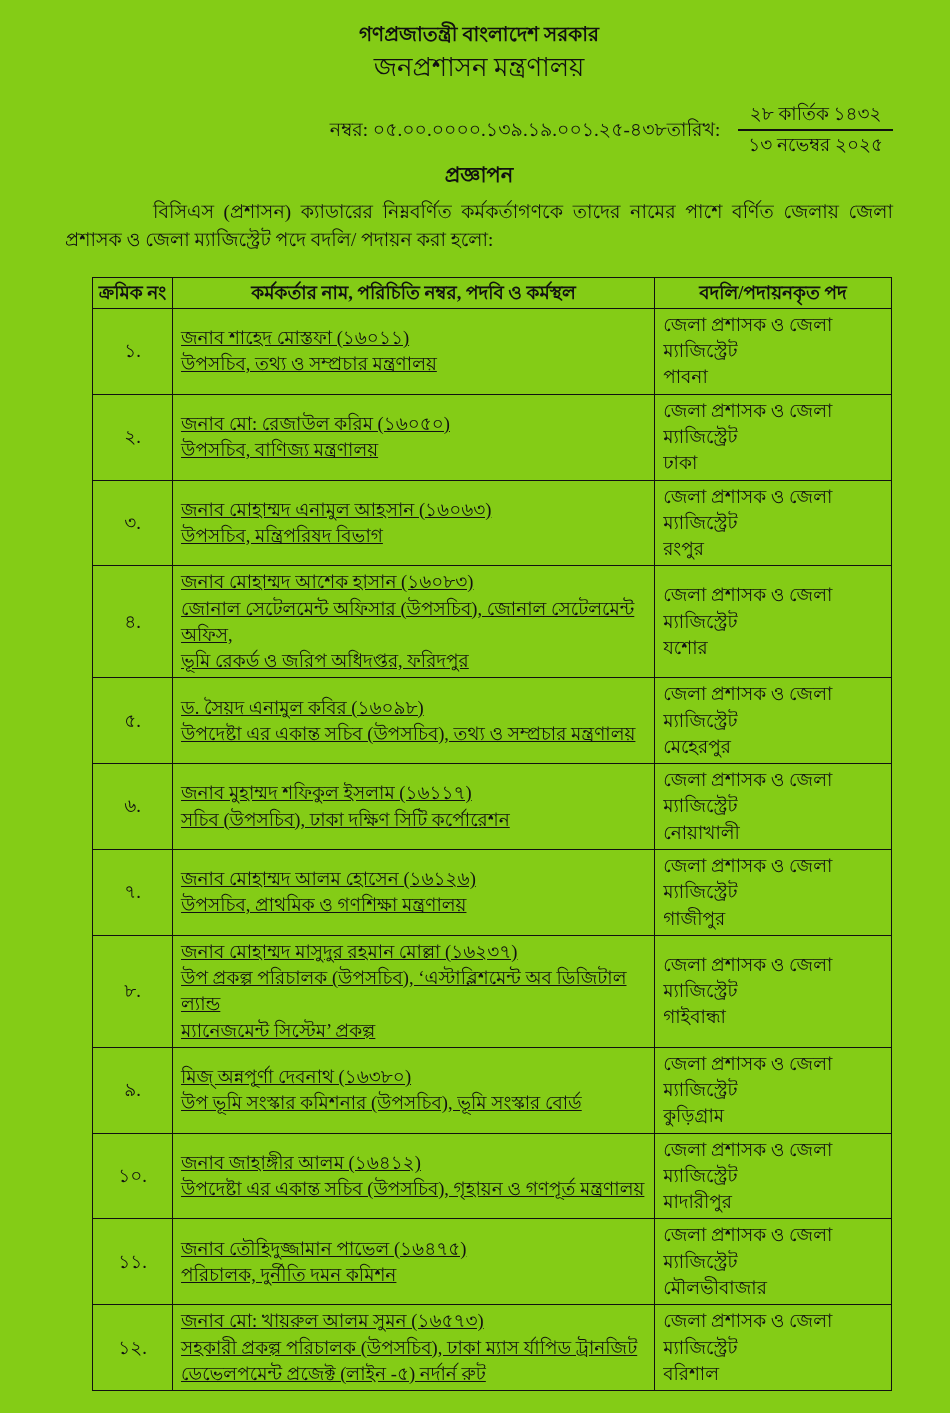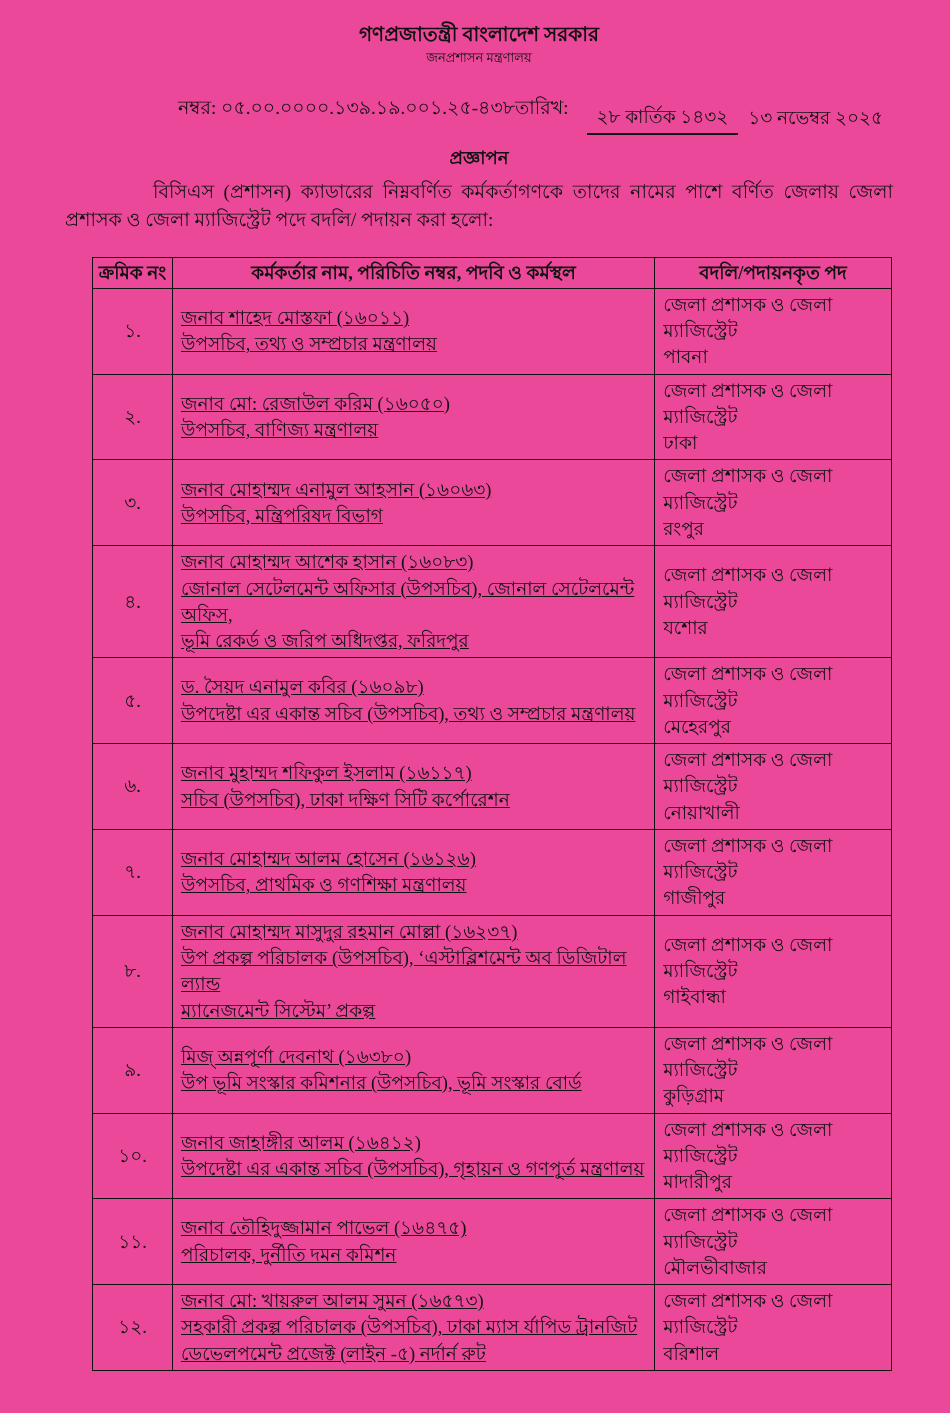--- a/index.html
+++ b/index.html
@@ -1,47 +1,47 @@
 <!DOCTYPE html>
 <html lang="bn"><head>
 <meta charset="utf-8">
 <style>
   html,body{margin:0;padding:0;background:#ffffff;}
   .page{
     position:relative;
     width:950px;height:1413px;
     box-sizing:border-box;
     padding:20px 57px 1px 65px;
-    background:#ec4899;
+    background:#84cc16;
     color:#111;
     font-family:"Liberation Serif","DejaVu Serif",serif;
     font-size:19px;
     line-height:1.5;
     overflow:hidden;
   }
   
   .doc-header{text-align:center;line-height:1.45;}
   .doc-header .gov{font-weight:bold;font-size:20px;}
-  .doc-header .min{font-size:13px;}
+  .doc-header .min{font-size:26px;}
   .doc-header .branch{font-size:19.5px;}
   .doc-header .site{font-weight:bold;font-size:21px;letter-spacing:.5px;}
   
   .memo-line{
     display:flex;justify-content:flex-end;align-items:center;
     margin-top:14px;
   }
   .memo-number{font-size:19px;}
   .date-block{display:flex;align-items:center;gap:18px;}
-  .date-stack{display:inline-flex;text-align:center;font-size:18.5px;margin-top:22px;}
+  .date-stack{display:inline-flex;flex-direction:column;text-align:center;font-size:18.5px;}
   .date-top{border-bottom:2px solid #111;padding:0 10px 1px;}
   .date-bottom{padding:1px 10px 0;}
   
   .doc-title{
-    text-align:center;font-size:18px;font-weight:bold;
-    margin:10px 0 6px;
+    text-align:center;font-size:21px;font-weight:bold;
+    margin:0 0 6px;
   }
   .intro{margin:0 0 22px;text-indent:88px;text-align:justify;}
   
   table.transfer{
     border-collapse:collapse;
     width:800px;
     margin-left:27px;
     font-size:18.5px;
     line-height:1.42;
   }

